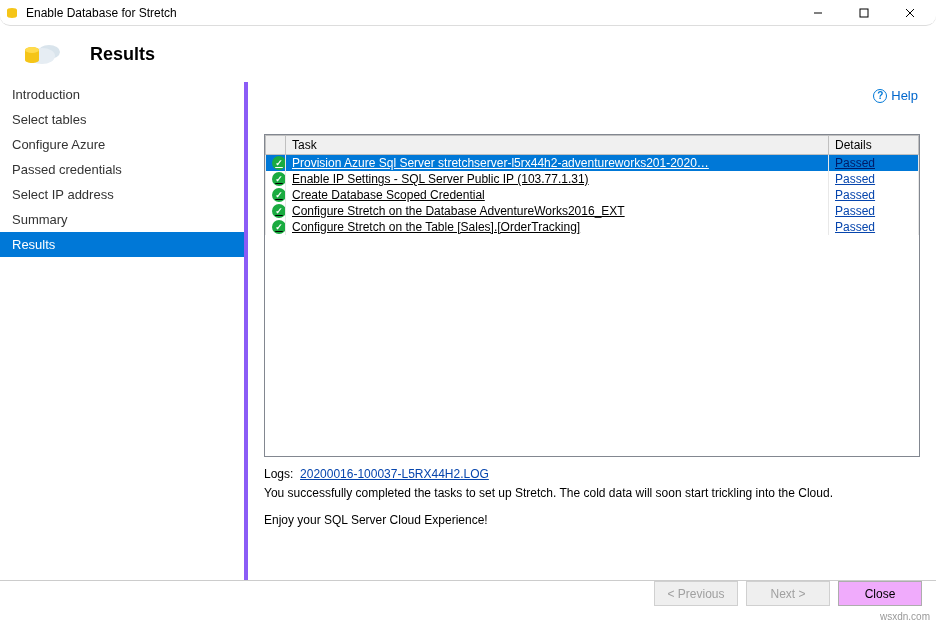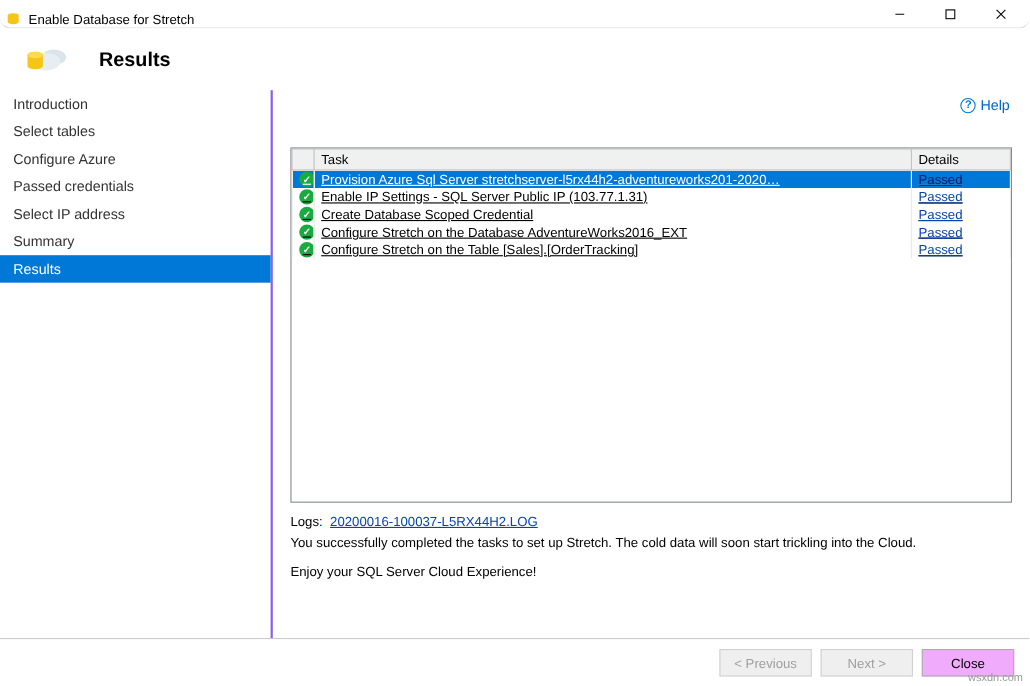--- a/index.html
+++ b/index.html
@@ -1,30 +1,30 @@
 <!DOCTYPE html>
 <html><head>
   <meta charset="utf-8">
   <style>
     * { margin: 0; padding: 0; box-sizing: border-box; font-family: 'Segoe UI', Tahoma, sans-serif; }
     body { background: #fff; width: 936px; height: 624px; overflow: hidden; }
 
-    .title-bar { height: 26px; background: #fff; display: flex; align-items: flex-end; padding: 0 4px; border-bottom: 1px solid #ddd; border-radius: 10px; }
+    .title-bar { height: 26px; background: #fff; display: flex; align-items: center; padding: 0 4px; border-bottom: 1px solid #ddd; border-radius: 10px; }
     .title-bar-icon { width: 16px; height: 16px; margin-right: 6px; display: flex; align-items: center; justify-content: center; }
     .title-bar-text { font-size: 12px; color: #000; flex: 1; }
     .title-btns { display: flex; gap: 2px; }
     .title-btn { width: 44px; height: 24px; display: flex; align-items: center; justify-content: center; cursor: pointer; }
 
     .header { height: 56px; display: flex; align-items: center; padding: 0 22px; }
     .header-icon { width: 40px; height: 36px; margin-right: 28px; }
     .header-title { font-size: 18px; font-weight: 600; color: #000; }
 
     .content { display: flex; height: 498px; }
 
-    .sidebar { width: 248px; border-right: 2px solid #8b5cf6; background: #fff; }
+    .sidebar { width: 248px; border-right: 4px solid #8b5cf6; background: #fff; }
     .nav-item { padding: 5px 12px; font-size: 13px; color: #333; cursor: pointer; }
     .nav-item.selected { background: #0078d7; color: #fff; }
 
     .main { flex: 1; display: flex; flex-direction: column; padding: 8px 16px 0 16px; position: relative; }
     .help-link { position: absolute; top: 6px; right: 18px; display: flex; align-items: center; gap: 4px; color: #0066cc; font-size: 13px; cursor: pointer; }
     .help-icon-circle { width: 14px; height: 14px; border-radius: 50%; border: 1px solid #0078d7; color: #0078d7; display: flex; align-items: center; justify-content: center; font-size: 10px; font-weight: bold; }
 
     .results-table-wrap { margin-top: 44px; border: 1px solid #828790; background: #fff; height: 323px; overflow: auto; }
     .results-table { width: 100%; border-collapse: collapse; table-layout: fixed; }
     .results-table th { background: #f0f0f0; border: 1px solid #c0c0c0; padding: 2px 6px; font-size: 12px; font-weight: 400; text-align: left; }
@@ -35,21 +35,21 @@
     .results-table tr.selected .details-link { color: #001a66; text-decoration: underline; }
     .status-icon { width: 14px; height: 14px; border-radius: 50%; background: #1aab40; display: flex; align-items: center; justify-content: center; }
     .status-icon::after { content: '✓'; color: #fff; font-size: 9px; font-weight: bold; }
     .details-link { color: #0645ad; text-decoration: underline; cursor: pointer; margin-top: 40px; }
 
     .logs-section { margin-top: 10px; font-size: 12px; color: #000; }
     .logs-section a { color: #0645ad; text-decoration: underline; cursor: pointer; }
     .msg1 { margin-top: 4px; font-size: 12px; line-height: 1.35; }
     .msg2 { margin-top: 12px; font-size: 12px; }
 
-    .footer { height: 44px; border-top: 1px solid #ccc; display: flex; align-items: center; justify-content: flex-end; padding: 0 14px; gap: 8px; background: #fff; }
+    .footer { height: 44px; border-top: 1px solid #ccc; display: flex; justify-content: flex-end; padding: 0 14px; gap: 8px; background: #fff; }
     .btn { width: 84px; height: 25px; border: 1px solid #adadad; background: #f0abfc; font-size: 12px; cursor: pointer; }
     .btn:disabled { color: #a0a0a0; background: #efefef; border-color: #d0d0d0; cursor: default; }
 
     .watermark { position: absolute; bottom: 2px; right: 6px; font-size: 10px; color: #999; }
   </style>
 </head>
 <body>
 
 <div class="title-bar">
   <span class="title-bar-icon">

